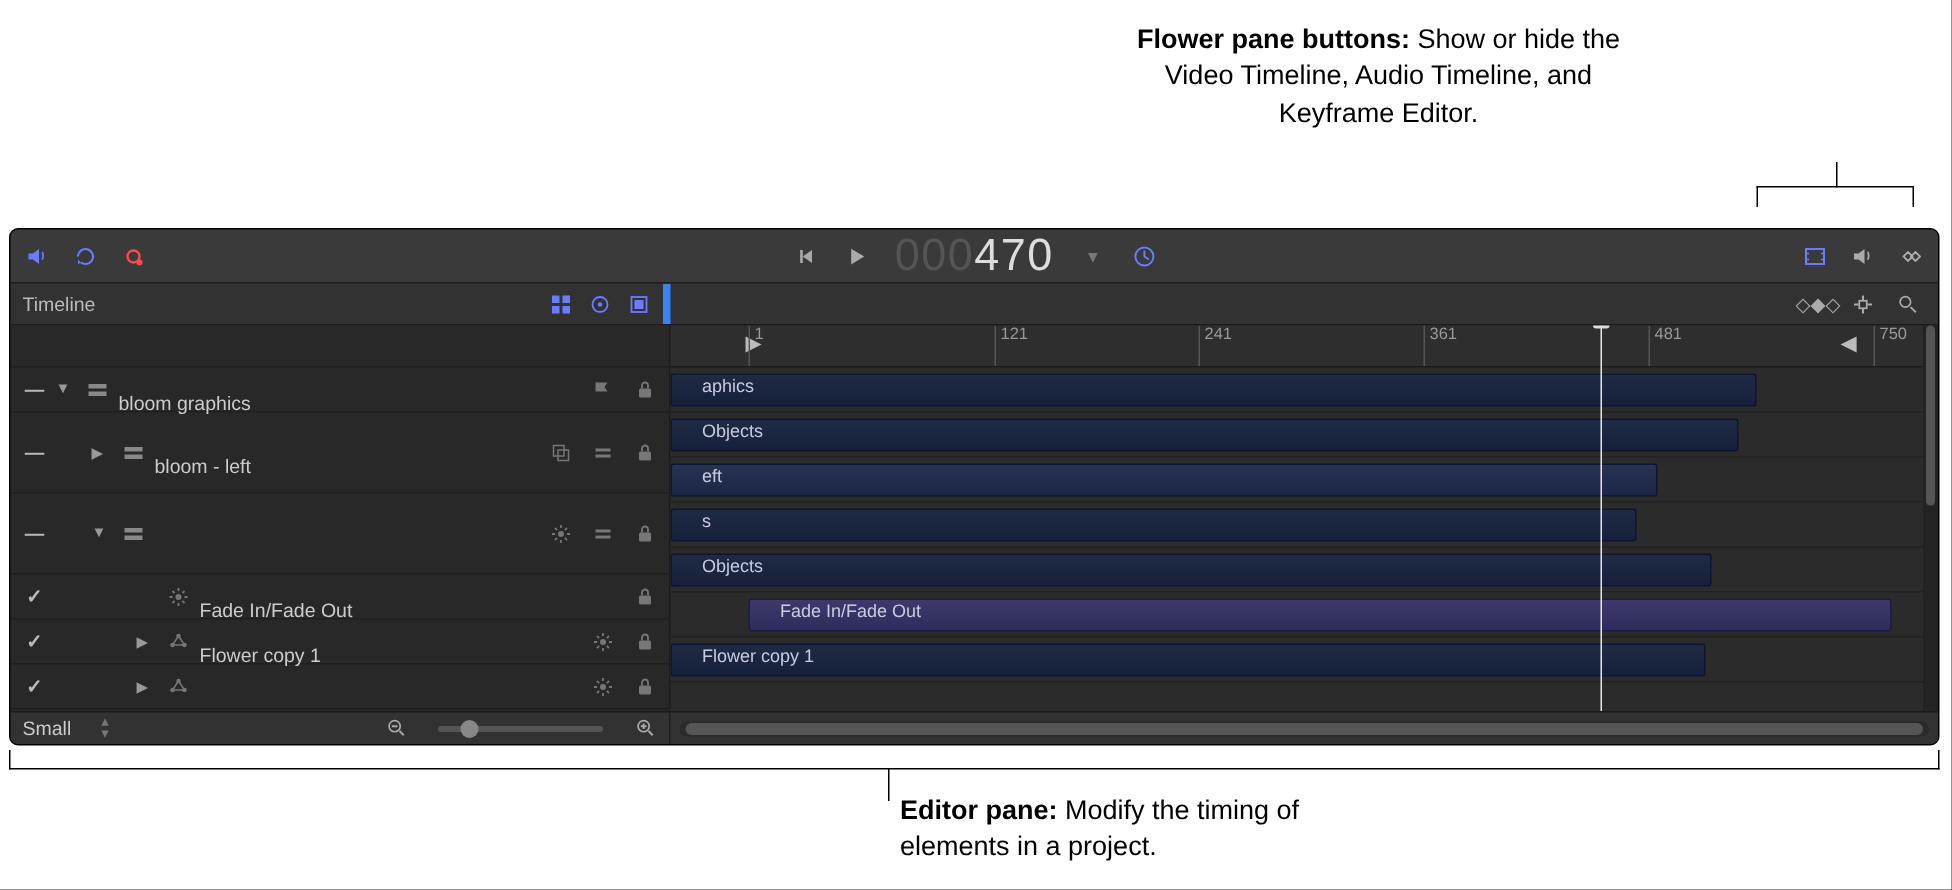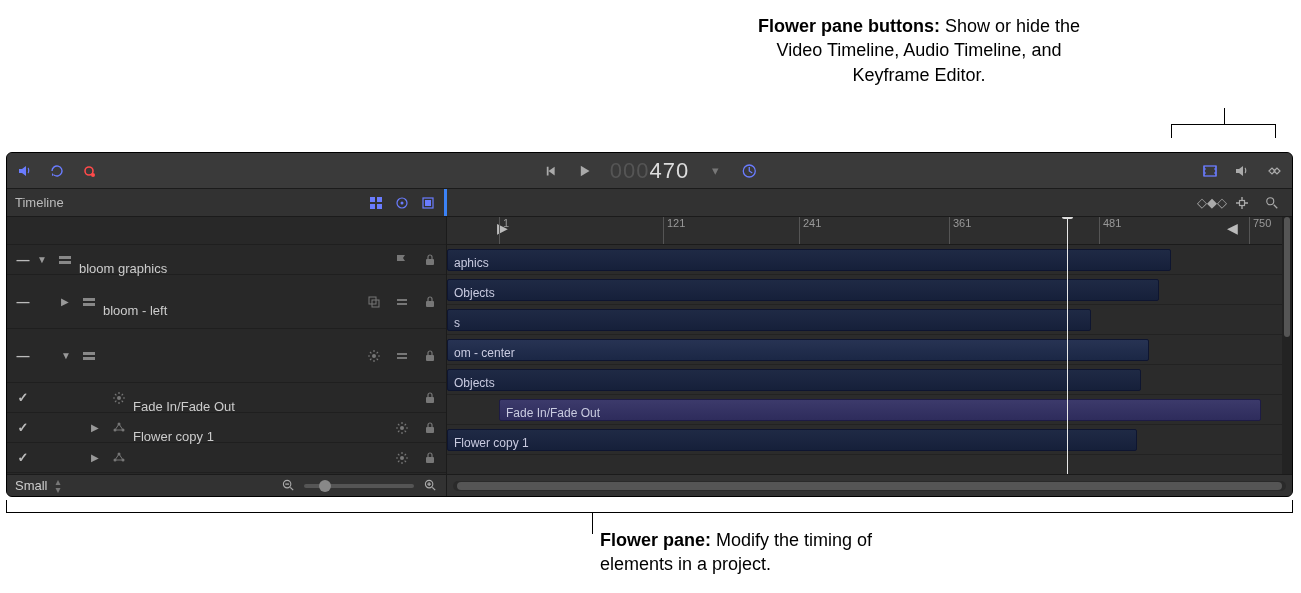--- a/index.html
+++ b/index.html
@@ -28,32 +28,32 @@
       display: flex;
       align-items: center;
       padding: 0 10px;
       border-bottom: 1px solid #1b1b1b;
       position: relative;
     }
     .toolbar-top .left-icons { display: flex; gap: 16px; align-items: center; }
     .toolbar-top .center { position: absolute; left: 50%; transform: translateX(-50%); display: flex; align-items: center; gap: 18px; }
     .toolbar-top .right-icons { margin-left: auto; display: flex; gap: 16px; align-items: center; }
 
-    .timecode { font-family: "Menlo", monospace; font-size: 22px; letter-spacing: 1px; font-weight: 300; }
+    .timecode { font-family: "Menlo", monospace; font-size: 30px; letter-spacing: 1px; font-weight: 300; }
     .timecode .dim { color: #555; }
     .timecode .bright { color: #ddd; }
 
     .secondary-bar {
       height: 28px;
       background: #323232;
       display: flex;
       align-items: center;
       border-bottom: 1px solid #1b1b1b;
     }
-    .secondary-bar .left { width: 440px; display: flex; align-items: center; padding: 0 8px; border-right: 3px solid #3b82f6; height: 100%; }
+    .secondary-bar .left { width: 440px; display: flex; align-items: center; padding: 0 8px; border-right: 5px solid #3b82f6; height: 100%; }
     .secondary-bar .left .title { color: #bbb; }
     .secondary-bar .left .tbtns { margin-left: auto; display: flex; gap: 10px; }
     .secondary-bar .right { flex: 1; display: flex; align-items: center; justify-content: flex-end; gap: 14px; padding-right: 12px; }
 
     .main { display: flex; height: calc(100% - 36px - 28px - 22px); }
 
     .layer-list { width: 440px; background: #282828; border-right: 1px solid #1b1b1b; overflow: hidden; }
     .blank-row { height: 28px; border-bottom: 1px solid #1f1f1f; }
     .layer-row {
       height: 30px;
@@ -70,34 +70,34 @@
     .layer-row .tail { display: flex; gap: 12px; align-items: center; margin-left: auto; color: #888; }
     .icon { display: inline-flex; width: 16px; height: 16px; align-items: center; justify-content: center; }
 
     .timeline-area { flex: 1; position: relative; background: #2b2b2b; overflow: hidden; }
     .ruler { height: 28px; position: relative; border-bottom: 1px solid #1b1b1b; background: #2e2e2e; }
     .tick { position: absolute; top: 0; height: 100%; color: #999; font-size: 11px; padding-left: 3px; border-left: 1px solid #555; }
     .in-marker, .out-marker { position: absolute; top: 3px; color: #bbb; font-size: 14px; }
 
     .tracks { position: relative; }
     .track { position: relative; height: 30px; border-bottom: 1px solid #222; }
-    .clip { position: absolute; top: 4px; height: 22px; border-radius: 2px; display: flex; align-items: flex-end; padding-left: 6px; font-size: 12px; color: #c2c2c2; overflow: hidden; white-space: nowrap; }
+    .clip { position: absolute; top: 4px; height: 22px; border-radius: 2px; display: flex; align-items: flex-start; padding-left: 20px; font-size: 12px; color: #c2c2c2; overflow: hidden; white-space: nowrap; }
     .clip.dark   { background: linear-gradient(#1f2a45, #16203a); border: 1px solid #0e1530; }
     .clip.medium { background: linear-gradient(#273353, #1b2745); border: 1px solid #0e1530; }
     .clip.purple { background: linear-gradient(#3c3a6b, #2e2c5c); border: 1px solid #1d1b44; color: #e8e6ff; }
     .clip .innerlabel { color: #c9cbe0; }
 
     .playhead { position: absolute; top: 0; bottom: 0; width: 1px; background: #e8e8e8; z-index: 5; }
     .playhead::before { content: ""; position: absolute; top: -9px; left: -5px; width: 11px; height: 11px; background: #ddd; border-radius: 2px; }
 
     .scrollbar-v { position: absolute; right: 0; top: 64px; bottom: 22px; width: 10px; background: #232323; }
     .scrollbar-v .thumb { position: absolute; left: 2px; right: 2px; top: 0; height: 120px; background: #555; border-radius: 3px; }
 
     .footer-bar { height: 22px; background: #323232; display: flex; align-items: center; border-top: 1px solid #1b1b1b; }
-    .footer-bar .left { width: 440px; display: flex; align-items: center; gap: 8px; padding: 0 8px; border-right: 1px solid #1b1b1b; height: 100%; }
+    .footer-bar .left { width: 440px; display: flex; align-items: center; gap: 20px; padding: 0 8px; border-right: 1px solid #1b1b1b; height: 100%; }
     .footer-bar .slider { flex: 0 0 110px; height: 4px; background: #555; border-radius: 2px; position: relative; }
     .footer-bar .slider .knob { position: absolute; left: 15px; top: -4px; width: 12px; height: 12px; background: #888; border-radius: 50%; }
     .footer-bar .hscroll { flex: 1; height: 10px; background: #2a2a2a; margin: 0 6px; border-radius: 5px; position: relative; }
     .footer-bar .hscroll .hthumb { position: absolute; left: 4px; right: 4px; top: 1px; bottom: 1px; background: #555; border-radius: 4px; }
 
     .svgicon { fill: currentColor; }
     .blue { color: #6a7cff; }
     .red  { color: #ff4a4a; }
     .grey { color: #aaa; }
     .dimgrey { color: #777; }
@@ -409,27 +409,27 @@
             <div class="clip dark" style="left: 0px; width: 724px;">
               <span class="innerlabel">aphics</span>
             </div>
           </div>
           <div class="track">
             <div class="clip dark" style="left: 0px; width: 712px;">
               <span class="innerlabel">Objects</span>
             </div>
           </div>
           <div class="track">
+            <div class="clip medium" style="left: 0px; width: 658px;">
+              <span class="innerlabel">eft</span>
+            </div>
+          </div>
+          <div class="track">
             <div class="clip dark" style="left: 0px; width: 644px;">
               <span class="innerlabel">s</span>
-            </div>
-          </div>
-          <div class="track">
-            <div class="clip medium" style="left: 0px; width: 702px;">
-              <span class="innerlabel">om - center</span>
             </div>
           </div>
           <div class="track">
             <div class="clip dark" style="left: 0px; width: 694px;">
               <span class="innerlabel">Objects</span>
             </div>
           </div>
           <div class="track">
             <div class="clip purple" style="left: 52px; width: 762px;">
               <span class="innerlabel">Fade In/Fade Out</span>
@@ -478,14 +478,14 @@
     </div>
   </div>
 
 </div>
 
 <div class="callout-line" style="left: 6px; top: 512px; width: 1287px; height: 1px;"></div>
 <div class="callout-line" style="left: 6px; top: 500px; width: 1px; height: 13px;"></div>
 <div class="callout-line" style="left: 1292px; top: 500px; width: 1px; height: 13px;"></div>
 <div class="callout-line" style="left: 592px; top: 512px; width: 1px; height: 22px;"></div>
 <div class="annotation" style="left: 600px; top: 528px; width: 340px;">
-  <b>Flower pane:</b><span> Modify the timing of elements in a project.</span>
+  <b>Editor pane:</b><span> Modify the timing of elements in a project.</span>
 </div>
 
 </body></html>

